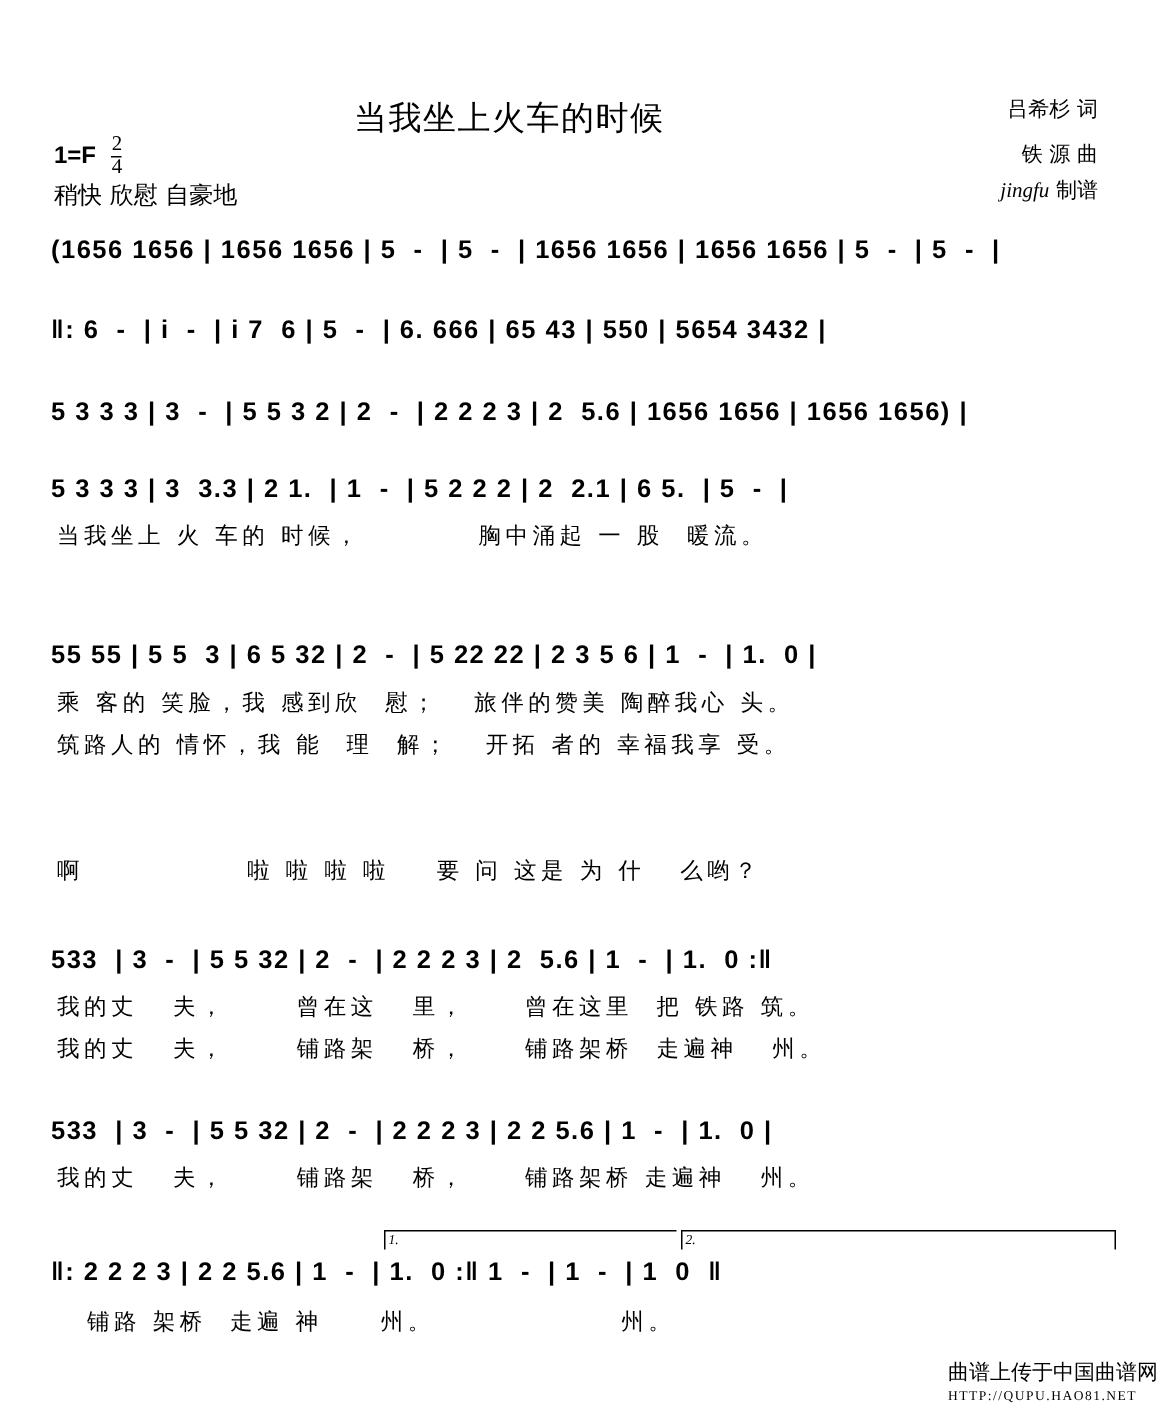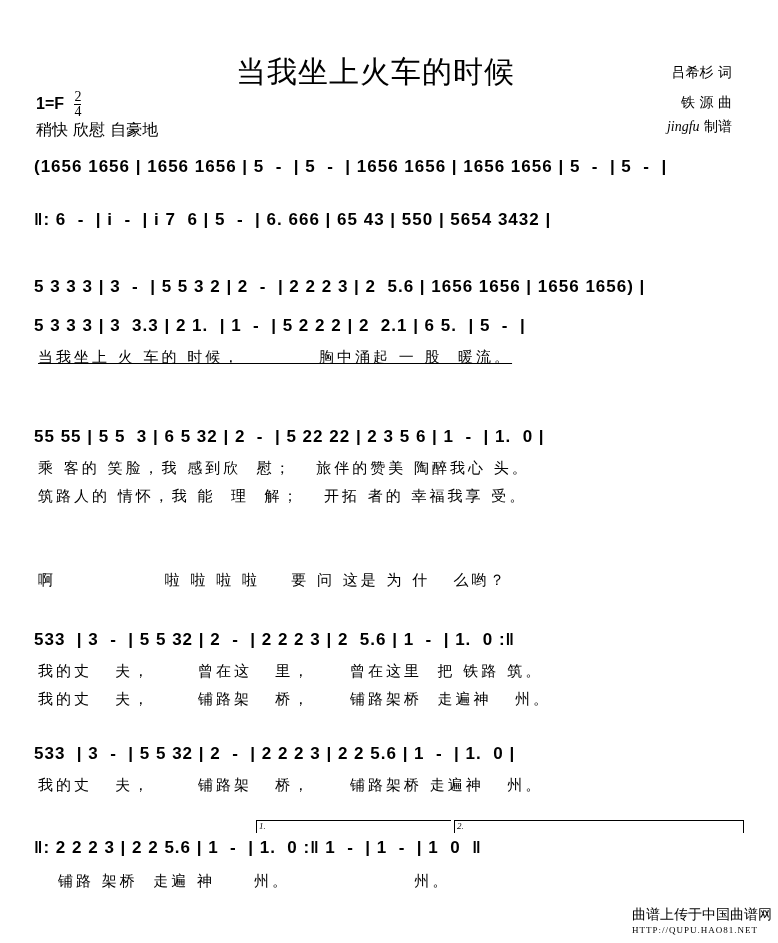--- a/index.html
+++ b/index.html
@@ -1,18 +1,18 @@
 <!DOCTYPE html>
 <html><head>
 <meta charset="utf-8">
 <style>
   html,body{margin:0;padding:0;background:#fff;}
   body{width:778px;height:943px;position:relative;overflow:hidden;font-family:"Liberation Sans","DejaVu Sans",sans-serif;color:#000;}
   .abs{position:absolute;white-space:nowrap;}
-  .title{left:236px;top:52px;font-size:30px;font-family:Liberation Sans, sans-serif;letter-spacing:1px;}
+  .title{left:236px;top:64px;font-size:22px;font-family:Liberation Sans, sans-serif;letter-spacing:1px;}
   .key{left:36px;top:90px;font-size:16px;}
   .key b{font-weight:bold;}
   .frac{display:inline-block;vertical-align:middle;text-align:center;font-family:"Liberation Serif",serif;font-size:14px;line-height:14px;margin-left:6px;}
   .frac span{display:block;}
   .frac .num{border-bottom:1px solid #000;}
   .tempo{left:36px;top:120px;font-size:16px;font-family:"DejaVu Sans",sans-serif;}
   .credit{right:46px;font-size:14px;font-family:"DejaVu Sans",sans-serif;text-align:right;}
   .arr{font-family:"Liberation Serif",serif;font-style:italic;}
   .row{position:absolute;left:0;width:646px;height:30px;}
   .notes{position:absolute;left:34px;font-family:"Liberation Sans",sans-serif;font-weight:bold;font-size:17px;letter-spacing:1px;white-space:pre;}
@@ -47,26 +47,26 @@
 
   <div class="row" style="top:155px;">
     <div class="notes" style="top:2px;">(1656 1656 | 1656 1656 | 5  -  | 5  -  | 1656 1656 | 1656 1656 | 5  -  | 5  -  |</div>
   </div>
 
   <div class="row" style="top:208px;">
     <div class="notes" style="top:2px;">‖: 6  -  | i  -  | i 7  6 | 5  -  | 6. 666 | 65 43 | 550 | 5654 3432 |</div>
   </div>
 
   <div class="row" style="top:262px;">
-    <div class="notes" style="top:15px;">5 3 3 3 | 3  -  | 5 5 3 2 | 2  -  | 2 2 2 3 | 2  5.6 | 1656 1656 | 1656 1656) |</div>
+    <div class="notes" style="top:3px;">5 3 3 3 | 3  -  | 5 5 3 2 | 2  -  | 2 2 2 3 | 2  5.6 | 1656 1656 | 1656 1656) |</div>
   </div>
 
   <div class="row" style="top:314px;">
     <div class="notes" style="top:2px;">5 3 3 3 | 3  3.3 | 2 1.  | 1  -  | 5 2 2 2 | 2  2.1 | 6 5.  | 5  -  |</div>
-    <div class="lyric" style="top:34px;text-decoration:underline;">当我坐上 火 车的 时候，          胸中涌起 一 股  暖流。</div>
+    <div class="lyric" style="top:34px;">当我坐上 火 车的 时候，          胸中涌起 一 股  暖流。</div>
   </div>
 
   <div class="row" style="top:425px;">
     <div class="notes" style="top:2px;">55 55 | 5 5  3 | 6 5 32 | 2  -  | 5 22 22 | 2 3 5 6 | 1  -  | 1.  0 |</div>
     <div class="lyric" style="top:62px;">筑路人的 情怀，我 能  理  解；   开拓 者的 幸福我享 受。</div>
     <div class="lyric" style="top:34px;">乘 客的 笑脸，我 感到欣  慰；   旅伴的赞美 陶醉我心 头。</div>
   </div>
 
   <div class="row" style="top:537px;">
     <div class="lyric" style="top:34px;">啊              啦 啦 啦 啦    要 问 这是 为 什   么哟？</div>

